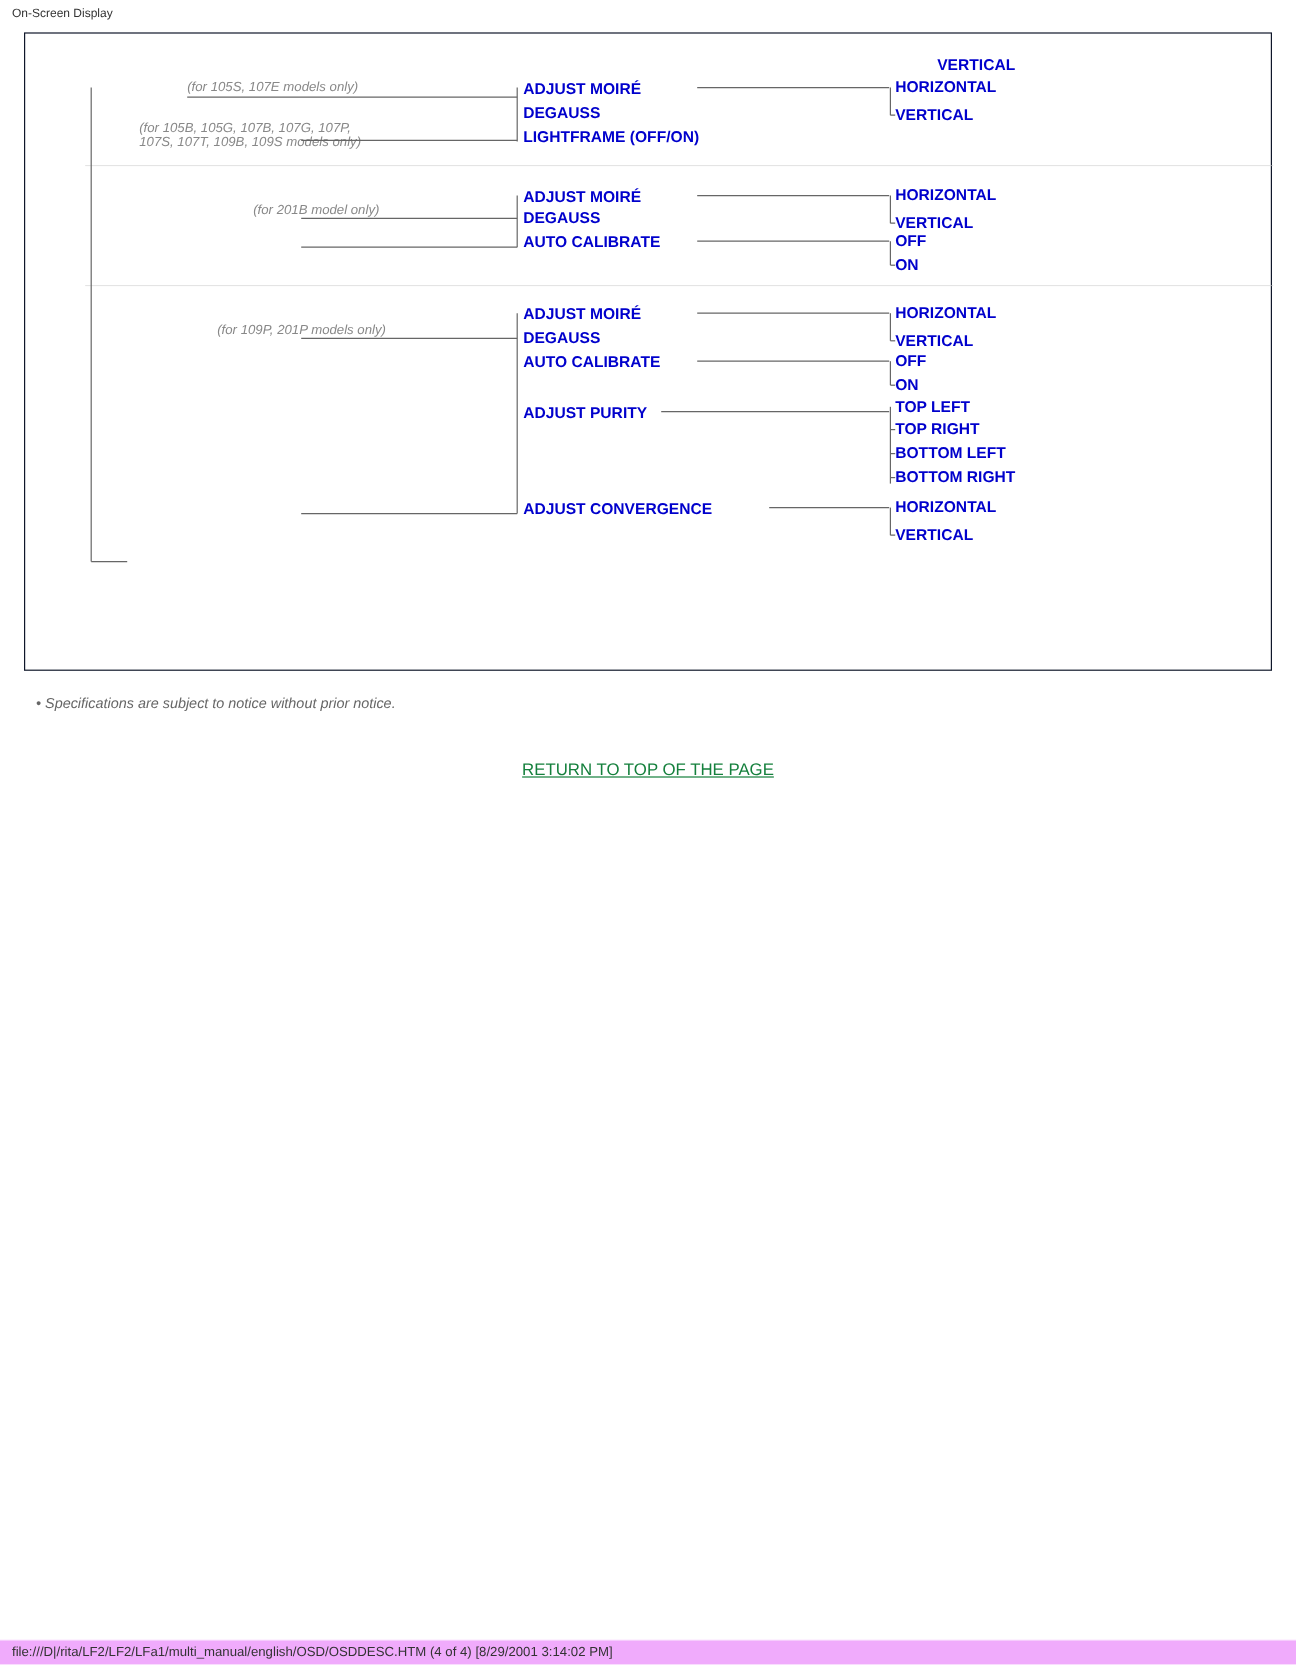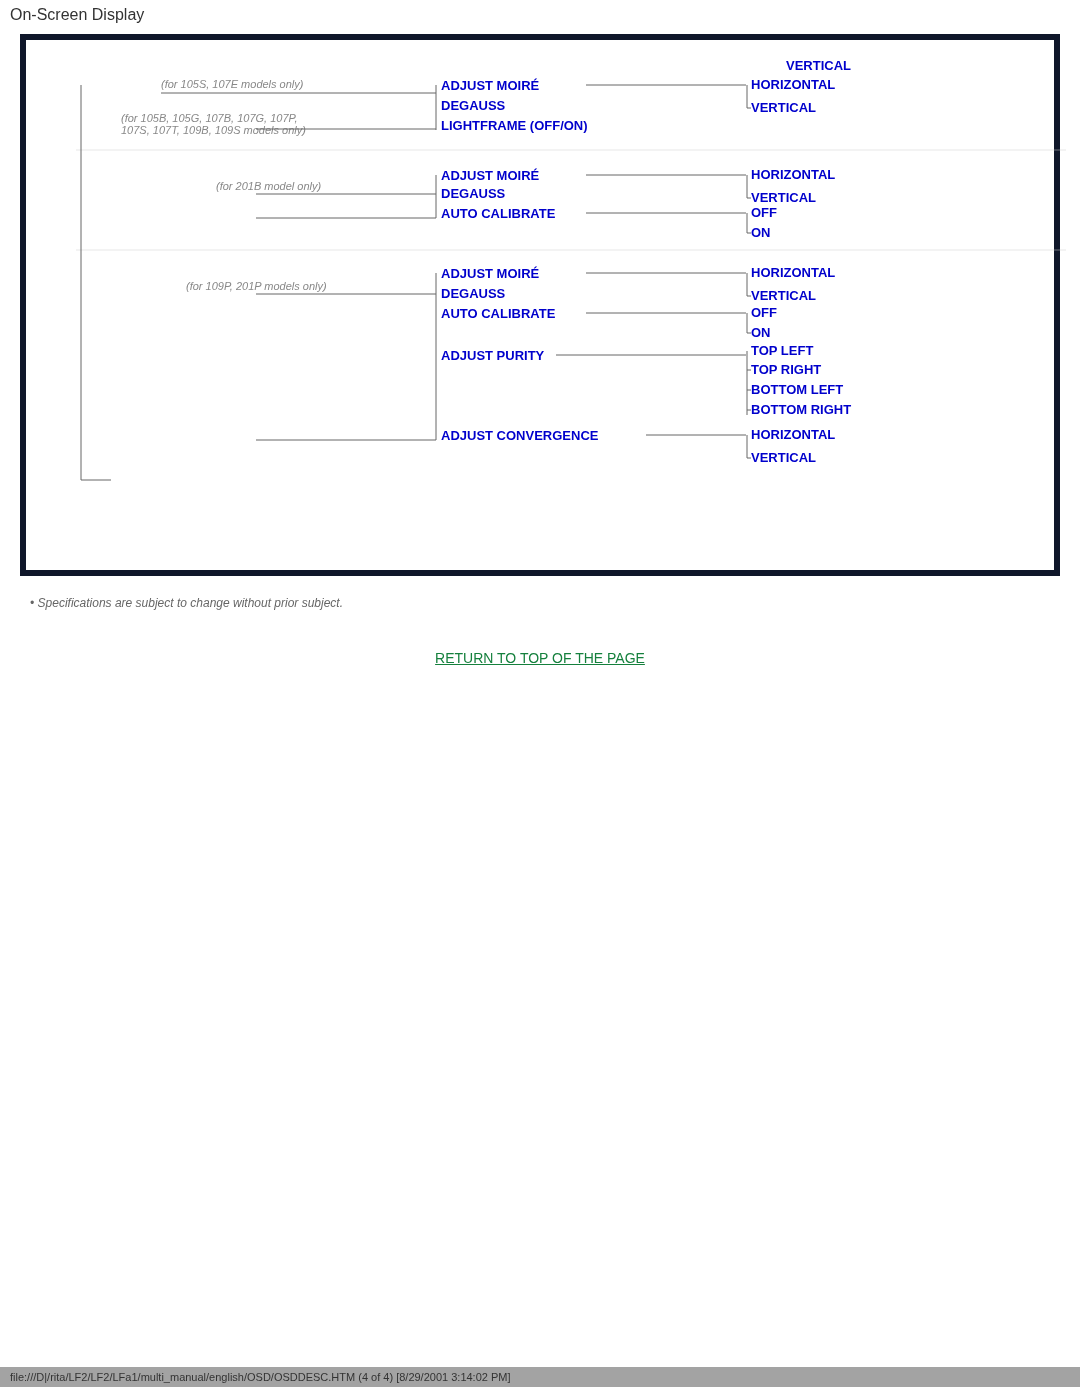--- a/index.html
+++ b/index.html
@@ -6,28 +6,28 @@
     body {
       font-family: Arial, sans-serif;
       background: #fff;
       color: #000;
       width: 1080px;
       min-height: 1397px;
       position: relative;
       font-size: 14px;
     }
     .page-title {
-      font-size: 16px;
+      font-size: 10px;
       color: #333;
       padding: 6px 10px;
       border-bottom: none;
     }
     .main-content {
       padding: 10px 30px 20px 30px;
-      border: 6px solid #0f172a;
+      border: 1px solid #0f172a;
       margin: 4px 20px;
     }
     .bold-blue { color: #0000cc; font-weight: bold; }
 
     .close-section {
       margin-top: 20px;
       padding-top: 10px;
     }
 
     .footer-note {
@@ -48,21 +48,21 @@
     }
 
     .status-bar {
       position: absolute;
       bottom: 10px;
       left: 0;
       right: 0;
       padding: 4px 10px;
       font-size: 11px;
       color: #333;
-      background: #a3a3a3;
+      background: #f0abfc;
       border-top: 1px solid #fff;
     }
 
     
     .diagram-svg {
       display: block;
     }
   </style>
 </head>
 <body>
@@ -173,18 +173,18 @@
 
     <line x1="25" y1="35" x2="25" y2="430" stroke="#666" stroke-width="1"></line>
     <line x1="25" y1="430" x2="55" y2="430" stroke="#666" stroke-width="1"></line>
 
   </svg>
 
 
 </div>
 
 <div class="footer-note">
-  <span>• Specifications are subject to change without prior subject.</span>
+  <span>• Specifications are subject to notice without prior notice.</span>
 </div>
 
 <a class="return-link" href="#">RETURN TO TOP OF THE PAGE</a>
 
 <div class="status-bar">file:///D|/rita/LF2/LF2/LFa1/multi_manual/english/OSD/OSDDESC.HTM (4 of 4) [8/29/2001 3:14:02 PM]</div>
 
 </body></html>

